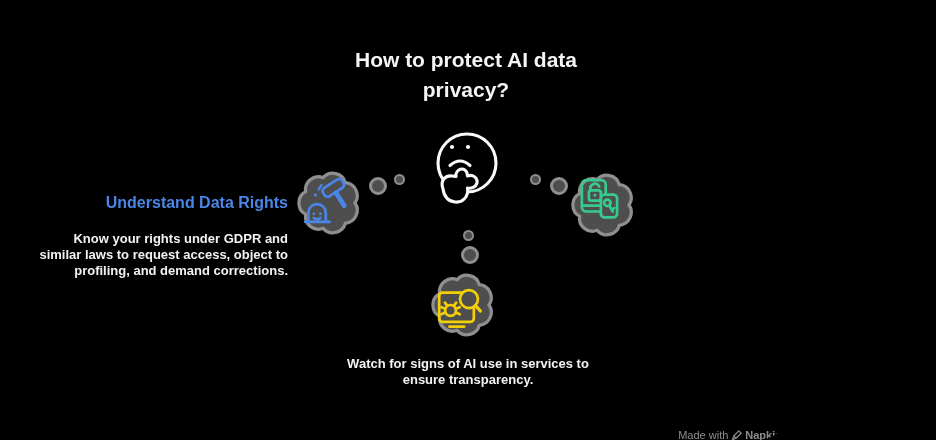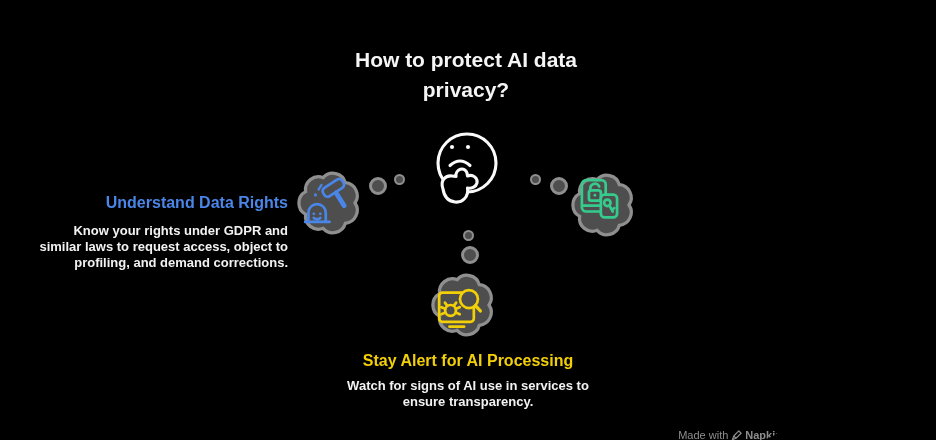--- a/index.html
+++ b/index.html
@@ -18,21 +18,21 @@
   #title {
     left: 321px; top: 45px; width: 290px;
     text-align: center;
     color: var(--title-text, #f5f5f5);
     font-size: 21px; font-weight: bold; line-height: 30px;
   }
 
   
   .heading { font-size: 16px; font-weight: bold; line-height: 22px; }
   .body-text {
-    margin-top: 9px;
+    margin-top: 17px;
     color: var(--body-text, #f2f2f2);
     font-size: 13px; line-height: 15.8px; font-weight: bold;
   }
   #left-block  { left: 36px;  top: 192px; width: 252px; text-align: right; }
   #left-block .heading { color: var(--blue); }
   #right-block { left: 650px; top: 192px; width: 258px; text-align: left; }
   #right-block .heading { color: var(--green); }
   #bottom-block { left: 318px; top: 350px; width: 300px; text-align: center; }
   #bottom-block .heading { color: var(--yellow); }
   #bottom-block .body-text { width: 282px; margin-left: auto; margin-right: auto; margin-top: 6px; }
@@ -137,21 +137,20 @@
     </g>
   </svg>
 
   <div id="left-block" class="abs">
     <div class="heading">Understand Data Rights</div>
     <div class="body-text">Know your rights under GDPR and similar laws to request access, object to profiling, and demand corrections.</div>
   </div>
 
 
   <div id="bottom-block" class="abs">
-    <div class="heading">Stay Alert for AI Processing</div>
     <div class="body-text">Watch for signs of AI use in services to ensure transparency.</div>
   </div>
 
   <a id="watermark" class="abs">
     <span>Made with</span>
     <svg width="11" height="11" viewBox="0 0 12 12">
       <path d="M1.5,10.5 L3,6.5 L8.5,1 L11,3.5 L5.5,9 Z M3,6.5 L5.5,9" fill="none" stroke="var(--watermark,#8e8e8e)" stroke-width="1.3" stroke-linejoin="round"></path>
     </svg>
     <span class="brand">Napkin</span>
   </a>

